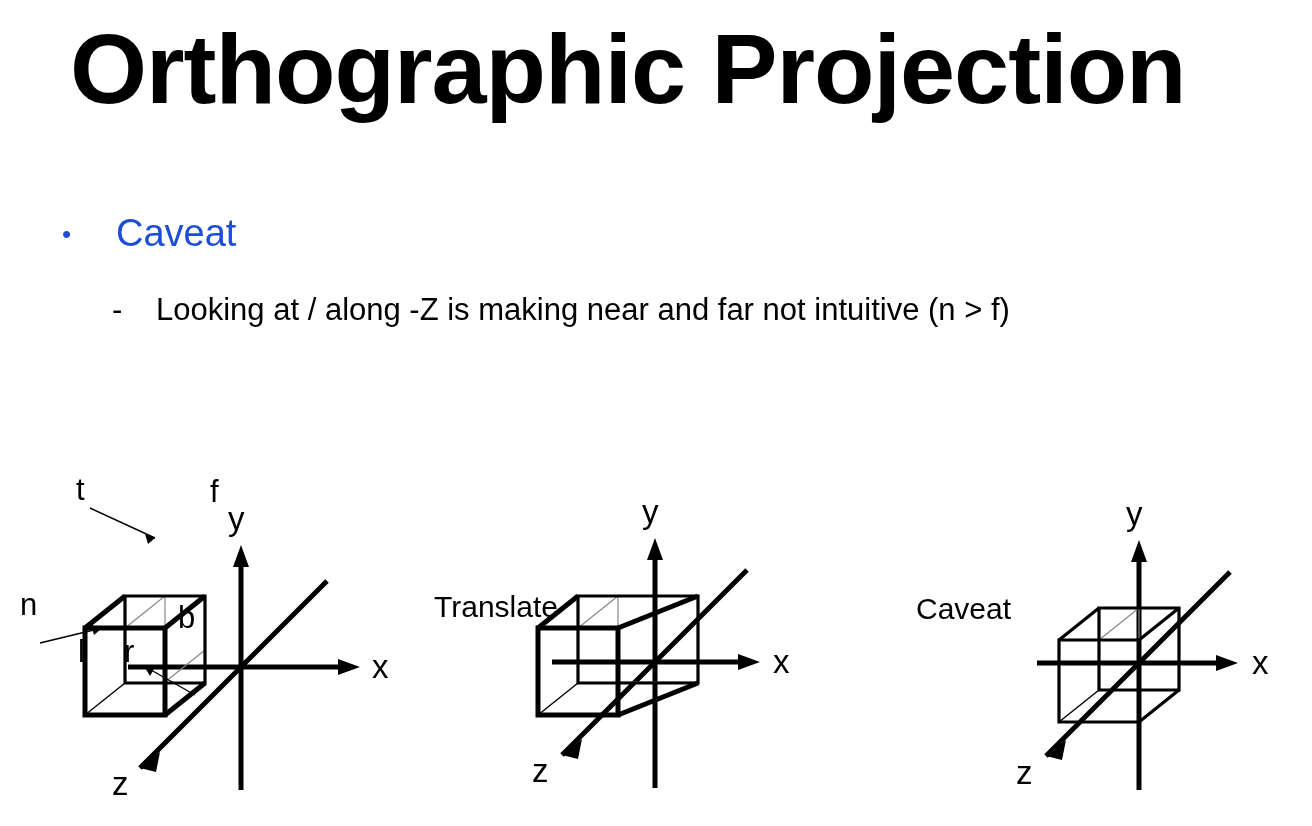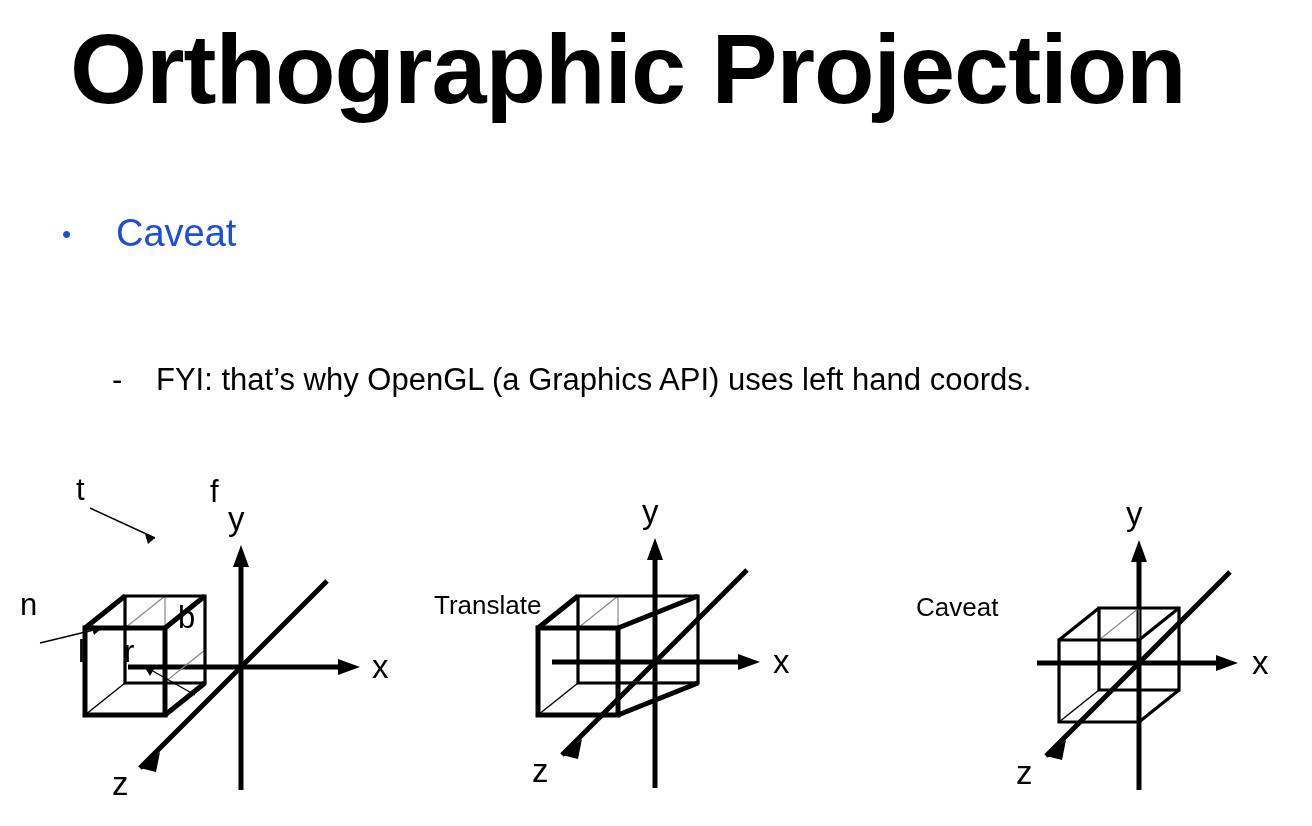--- a/index.html
+++ b/index.html
@@ -63,21 +63,21 @@
 
   .figure {
     position: absolute;
   }
   #figure-1 { left: 20px;  top: 450px; }
   #figure-2 { left: 410px; top: 450px; }
   #figure-3 { left: 890px; top: 450px; }
 
   .op-label {
     position: absolute;
-    font-size: 26px;
+    font-size: 30px;
     color: #000;
     white-space: nowrap;
   }
   #label-translate { left: 434px; top: 590px; }
   #label-scale     { left: 916px; top: 592px; }
 
   svg { display: block; overflow: visible; }
   .stroke-thick { stroke: #000; stroke-width: 5; fill: none; stroke-linecap: butt; }
   .stroke-med   { stroke: #000; stroke-width: 3.2; fill: none; stroke-linecap: butt; }
   .stroke-thin  { stroke: #000; stroke-width: 1.4; fill: none; stroke-linecap: butt; }
@@ -89,24 +89,24 @@
 <body>
 
 <div id="slide">
 
   <div id="slide-title">Orthographic Projection</div>
 
   <div class="bullet-l1">
     <span class="dot">•</span><span>Caveat</span>
   </div>
 
-
-  <div class="bullet-l2" id="sub-2">
-    <span class="dash">-</span><span>FYI: that’s why OpenGL (a Graphics API) uses left hand coords.</span>
-  </div>
+  <div class="bullet-l2" id="sub-1">
+    <span class="dash">-</span><span>Looking at / along -Z is making near and far not intuitive (n &gt; f)</span>
+  </div>
+
 
   <div class="figure" id="figure-1">
     <svg width="400" height="370" viewBox="0 0 400 370">
 
       <g>
 
         <line x1="108" y1="217" x2="318" y2="217" class="stroke-thick"></line>
         <polygon points="318,209 340,217 318,225" fill="#000"></polygon>
 
         <line x1="221" y1="340" x2="221" y2="117" class="stroke-thick"></line>

